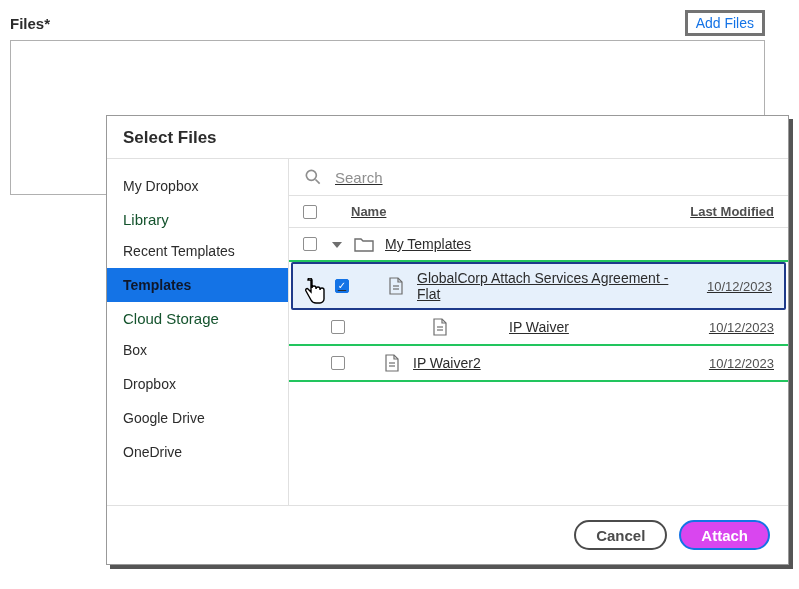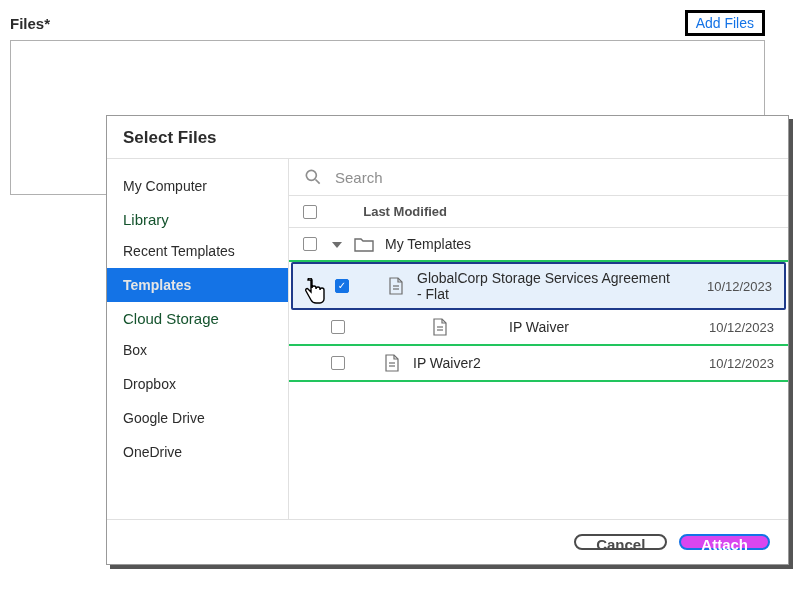--- a/index.html
+++ b/index.html
@@ -22,21 +22,21 @@
     width: 755px;
     margin-bottom: 4px;
   }
   .files-label {
     font-weight: 700;
     font-size: 15px;
   }
   .add-files-btn {
     color: #1473e6;
     background: #fff;
-    border: 3px solid #000000;
+    border: 3px solid #737373;
     padding: 2px 8px;
     font-size: 14px;
     cursor: pointer;
   }
   .files-area {
     width: 755px;
     height: 155px;
     border: 1px solid #b0b0b0;
     background: #fff;
   }
@@ -75,27 +75,28 @@
     padding: 8px 16px 6px;
   }
   .sidebar-item {
     font-size: 14px;
     color: #2c2c2c;
     padding: 9px 16px;
     cursor: pointer;
   }
   .sidebar-item.active {
     background: #1473e6;
-    color: #e5e5e5;
+    color: #0f172a;
     font-weight: 600;
   }
   .main {
     flex: 1;
     display: flex;
     flex-direction: column;
+    text-decoration: underline;
   }
   .search-row {
     display: flex;
     align-items: center;
     padding: 8px 14px;
     gap: 10px;
   }
   .search-icon {
     color: #8e8e8e;
     display: flex;
@@ -158,21 +159,21 @@
   .folder-icon { color:#6e6e6e; display:flex;}
   .doc-icon { color:#6e6e6e; display:flex;}
   .footer {
     display: flex;
     justify-content: flex-end;
     gap: 12px;
     padding: 14px 18px;
     border-top: 1px solid #e0e0e0;
   }
   .btn {
-    height: 16px;
+    height: 30px;
     padding: 0 20px;
     border-radius: 16px;
     font-size: 15px;
     font-weight: 600;
     cursor: pointer;
   }
   .btn-cancel {
     background: #fff;
     border: 2px solid #4b4b4b;
     color: #4b4b4b;
@@ -195,21 +196,21 @@
 <div class="files-header">
   <span class="files-label">Files*</span>
   <span class="add-files-btn">Add Files</span>
 </div>
 <div class="files-area"></div>
 
 <div class="dialog">
   <div class="dialog-title">Select Files</div>
   <div class="dialog-body">
     <div class="sidebar">
-      <div class="sidebar-item">My Computer</div>
+      <div class="sidebar-item">My Dropbox</div>
       <div class="sidebar-group">Library</div>
       <div class="sidebar-item">Recent Templates</div>
       <div class="sidebar-item active">Templates</div>
       <div class="sidebar-group">Cloud Storage</div>
       <div class="sidebar-item">Box</div>
       <div class="sidebar-item">Dropbox</div>
       <div class="sidebar-item">Google Drive</div>
       <div class="sidebar-item">OneDrive</div>
     </div>
     <div class="main">
@@ -220,20 +221,21 @@
               <line x1="15" y1="15" x2="20" y2="20"></line>
             </svg>
         </span>
         <input class="search-input" placeholder="Search" style="">
       </div>
       <div class="col-header">
         <span class="cb-cell">
             <span class="checkbox"></span>
           </span>
         <span class="caret-cell"></span>
+        <span class="name-cell">Name</span>
         <span class="date-cell">Last Modified</span>
       </div>
 
       <div class="row folder">
         <span class="cb-cell">
             <span class="checkbox"></span>
           </span>
         <span class="caret-cell">
           <svg width="10" height="10" viewBox="0 0 10 10">
               <polygon points="0,3 10,3 5,9" fill="#6e6e6e"></polygon>
@@ -253,21 +255,21 @@
             <span class="checkbox checked">✓</span>
           </span>
         <span class="icon-cell doc-icon" style="margin-left:20px;">
           <svg width="16" height="18" viewBox="0 0 16 18" fill="none" stroke="#6e6e6e" stroke-width="1.2">
               <path d="M2 1 h8 l4 4 v12 h-12 z"></path>
               <path d="M10 1 v4 h4"></path>
               <line x1="5" y1="9" x2="11" y2="9"></line>
               <line x1="5" y1="12" x2="11" y2="12"></line>
             </svg>
         </span>
-        <span class="name-cell">GlobalCorp Storage Services Agreement - Flat</span>
+        <span class="name-cell">GlobalCorp Attach Services Agreement - Flat</span>
         <span class="date-cell">10/12/2023</span>
         <span class="cursor-hand">
           <svg width="28" height="30" viewBox="0 0 28 30">
               <path d="M10 2 v12 l-3 -3 c-1 -1 -3 0 -2 2 l5 9 c1 2 3 3 5 3 h4 c2 0 4 -2 4 -4 v-9 c0 -1 -1 -2 -2 -2 s-2 1 -2 2 v-1 c0 -1 -1 -2 -2 -2 s-2 1 -2 2 v-1 c0 -1 -1 -2 -2 -2 s-2 1 -2 2 v-8 c0 -1 -1 -2 -2 -2 s-2 1 -2 2 z" fill="#fff" stroke="#000" stroke-width="1.4"></path>
             </svg>
         </span>
       </div>
 
       <div class="row" style="padding-left:42px;gap:48px;">
         <span class="cb-cell">

